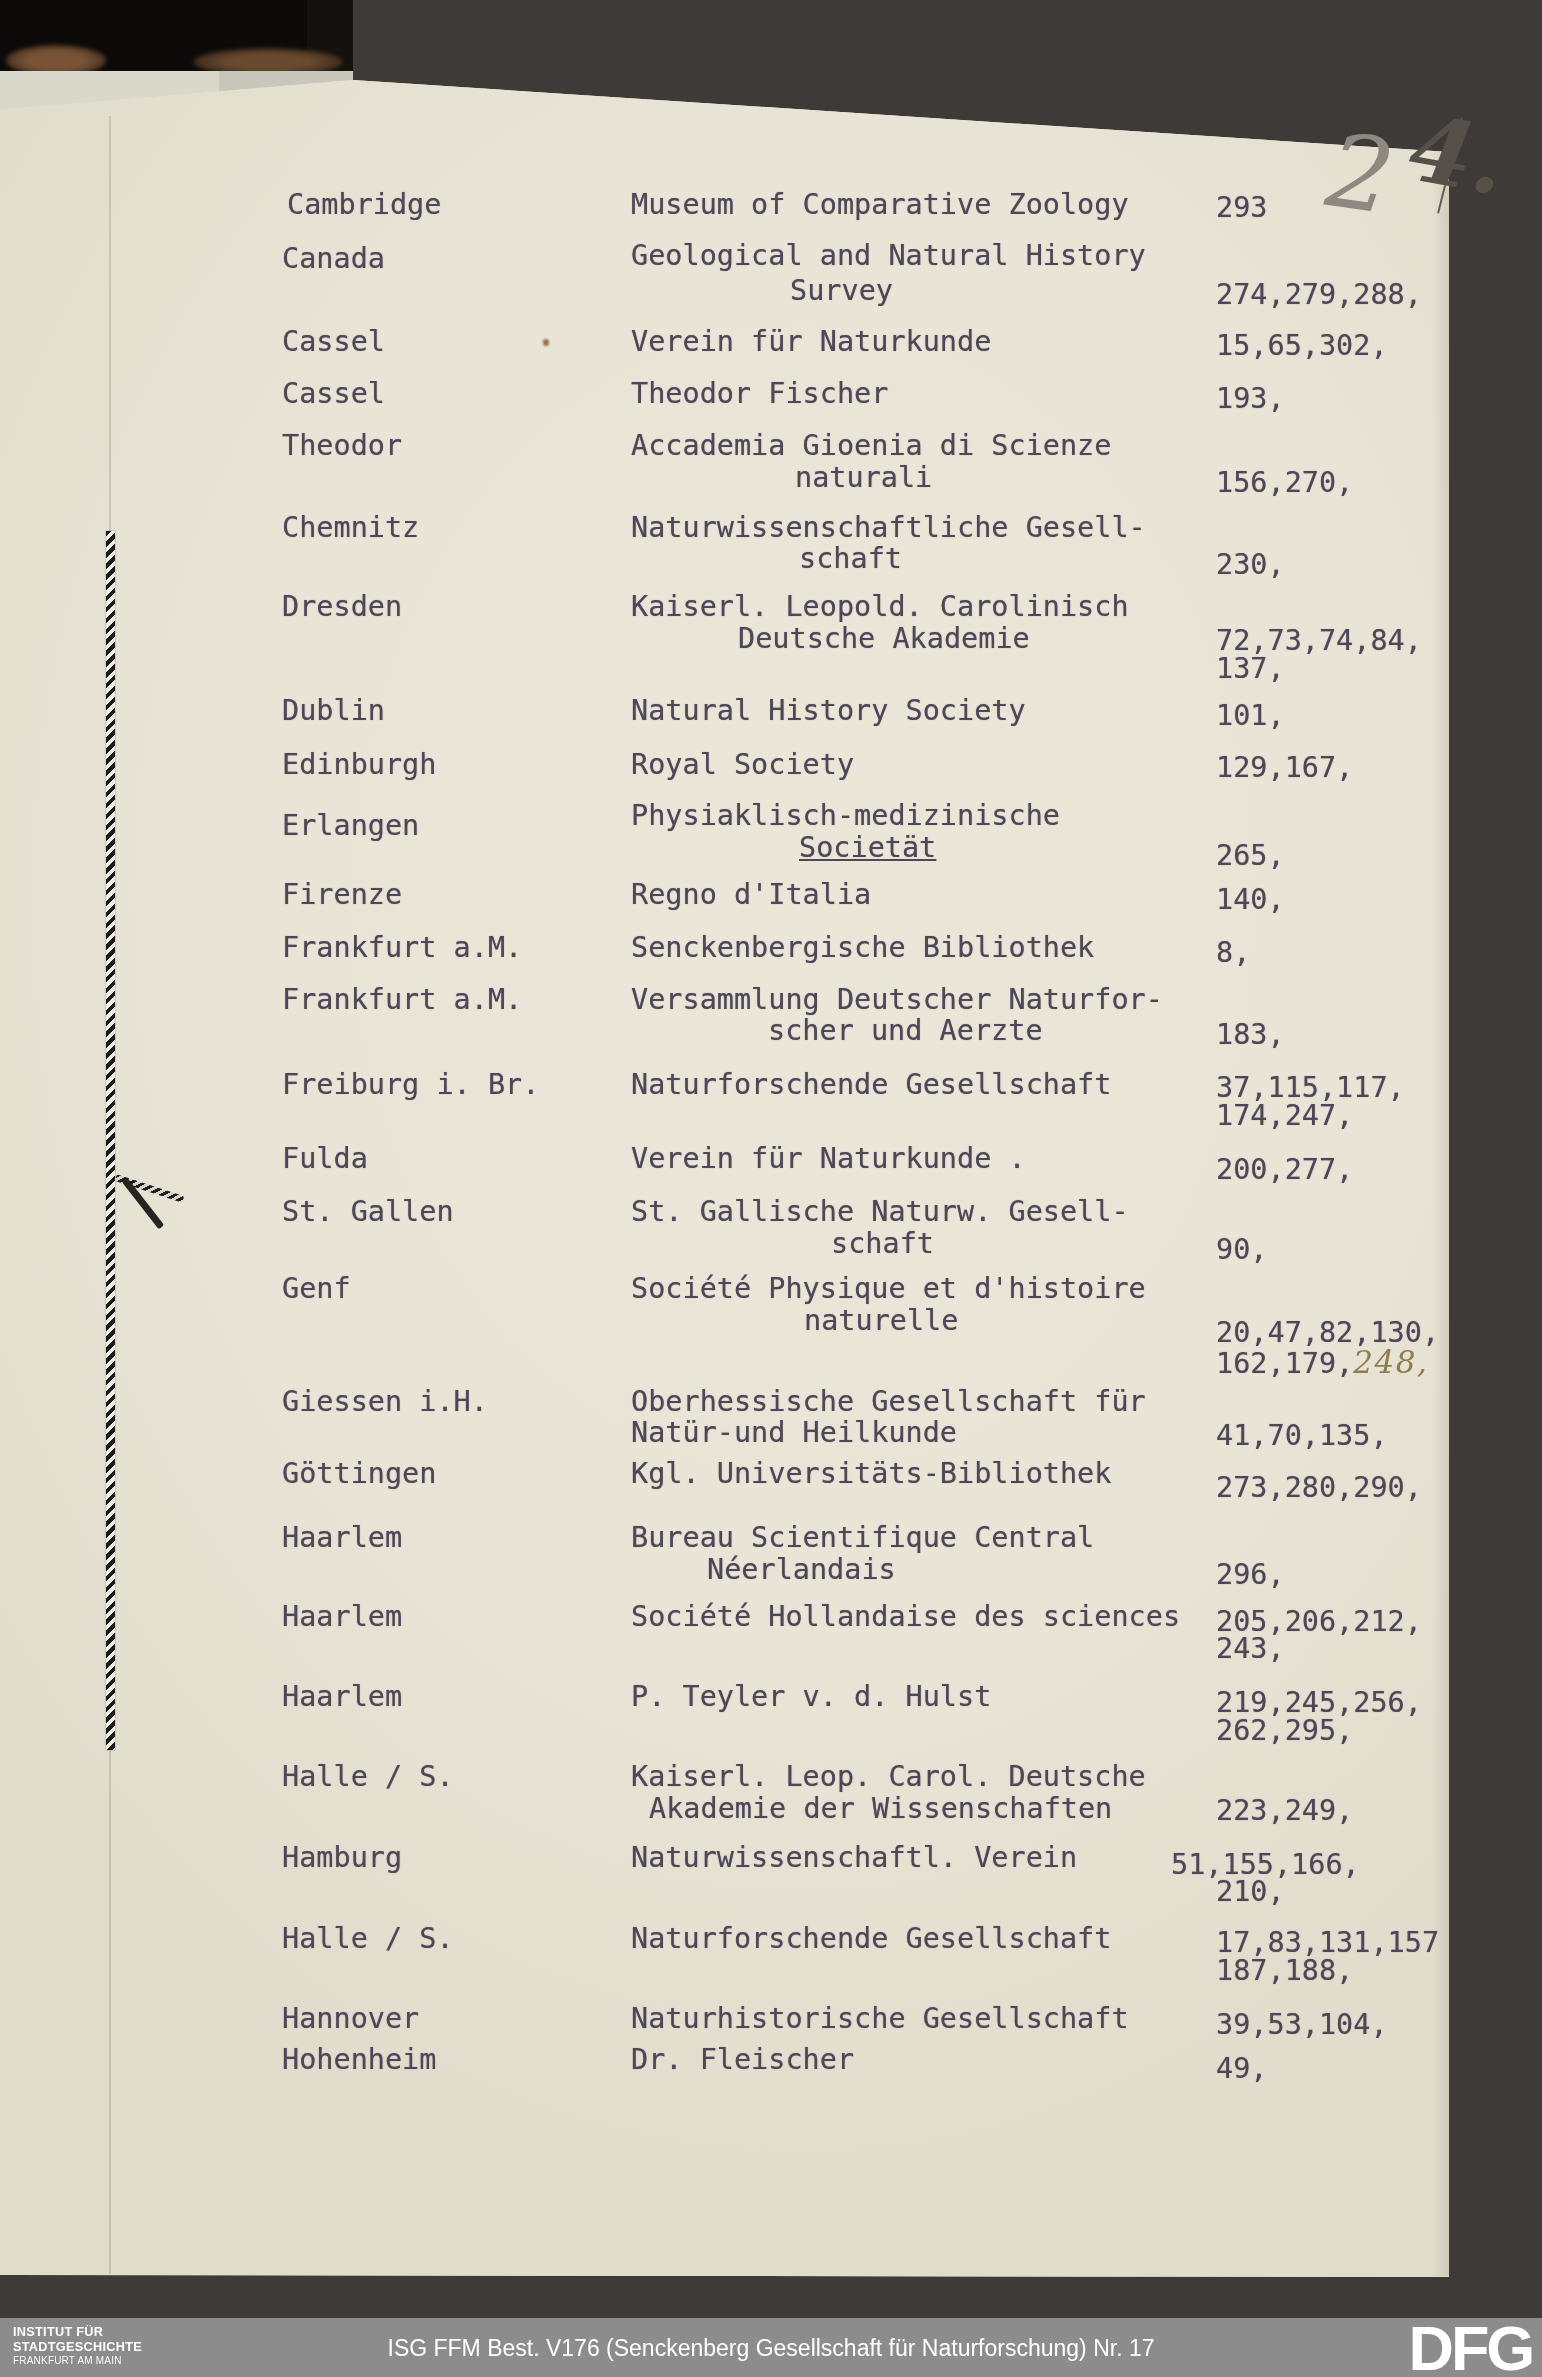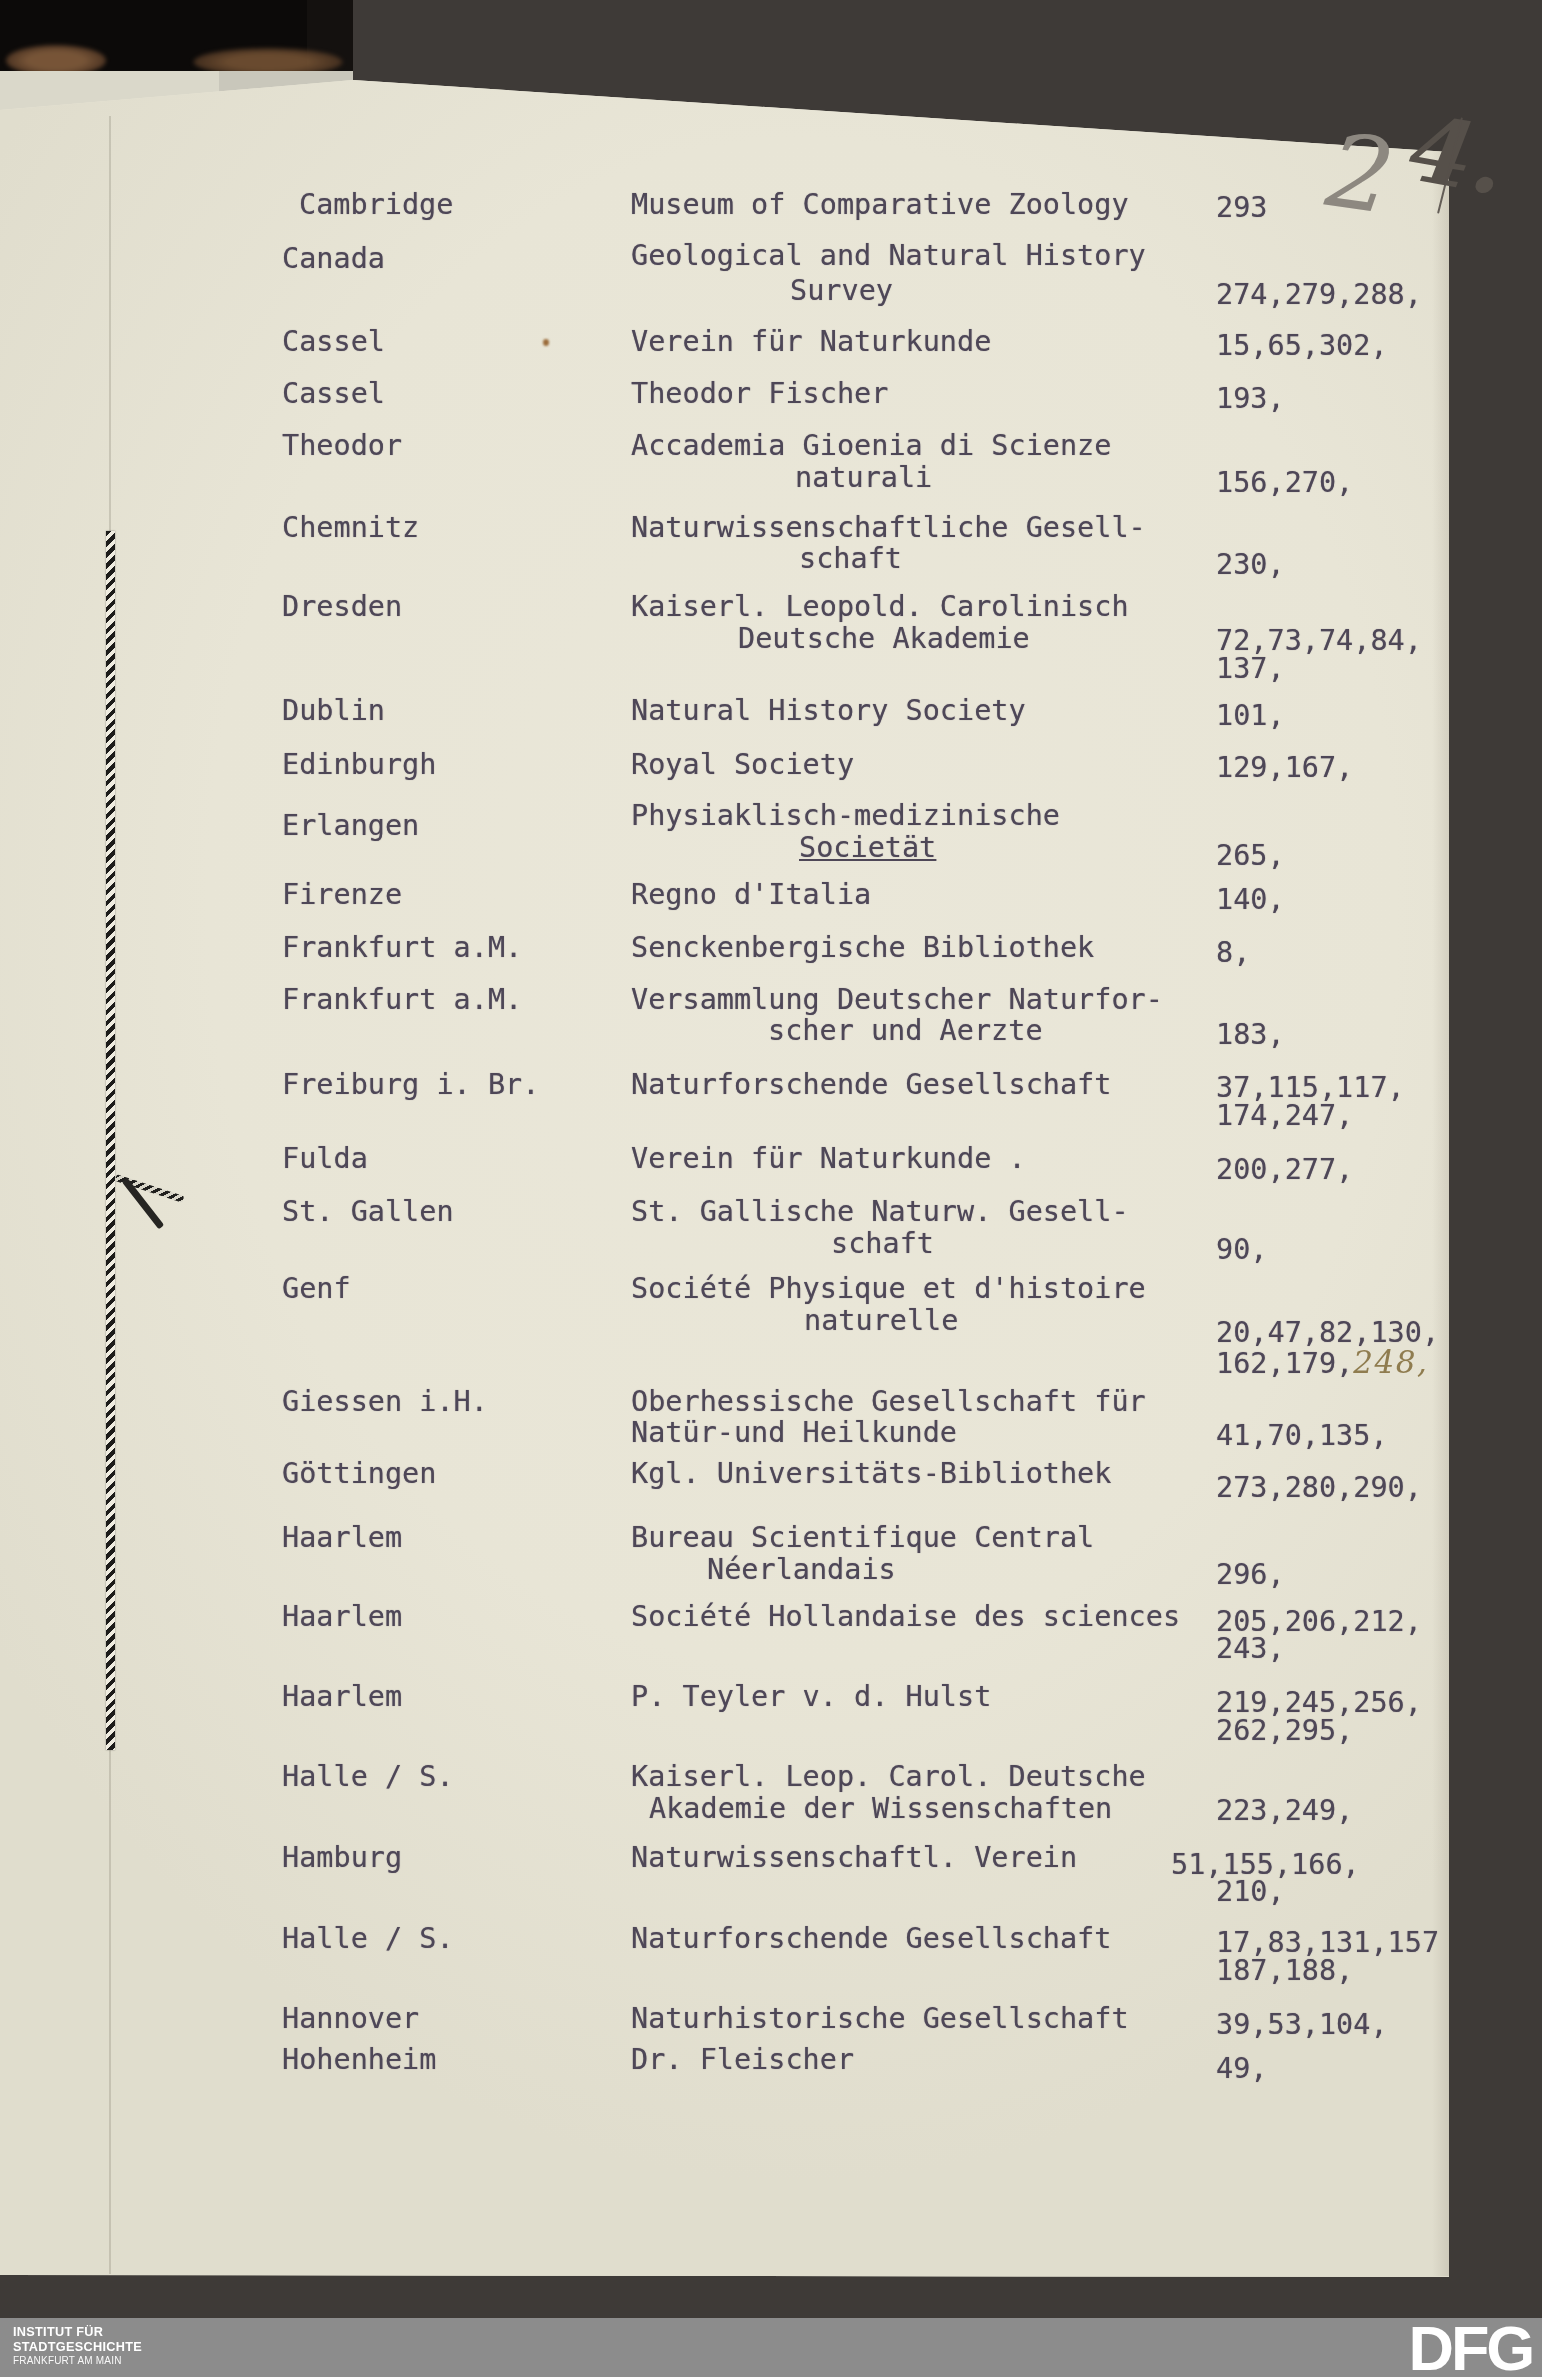--- a/index.html
+++ b/index.html
@@ -78,21 +78,21 @@
   <div class="fray f1"></div>
   <div class="fray f2"></div>
   <div class="understrip"></div>
 
   <div class="page">
     <div class="crease"></div>
     <div class="page-shade-right"></div>
     <div class="stray-dot"></div>
     <div id="entries">
         <div>
-          <div class="tw" style="left: 299px; top: 191px; text-align: right;">Cambridge</div>
+          <div class="tw" style="left: 287px; top: 191px; text-align: right;">Cambridge</div>
           <div class="tw" style="left: 631px; top: 191px;">Museum of Comparative Zoology</div>
           <div class="tw" style="left: 1216px; top: 194px;">293</div>
         </div>
         <div>
           <div class="tw" style="left: 282px; top: 245px;">Canada</div>
           <div class="tw" style="left: 631px; top: 242px; text-align: right;">Geological and Natural History</div>
           <div class="tw" style="left: 790px; top: 277px;">Survey</div>
           <div class="tw" style="left: 1216px; top: 281px; text-align: right;">274,279,288,</div>
         </div>
         <div>
@@ -248,16 +248,17 @@
   <div class="hw hw-pencil">2</div>
   <div class="hw hw-ink">4.</div>
   <div class="hw-stroke"></div>
 
   <div class="footer">
     <div class="footer-left">
       <div class="fl1">INSTITUT FÜR</div>
       <div class="fl2">STADTGESCHICHTE</div>
       <div class="fl3">FRANKFURT AM MAIN</div>
     </div>
+    <div class="footer-center">ISG FFM Best. V176 (Senckenberg Gesellschaft für Naturforschung) Nr. 17</div>
     <div class="footer-dfg">DFG</div>
   </div>
 </div>
 
 
 </body></html>

